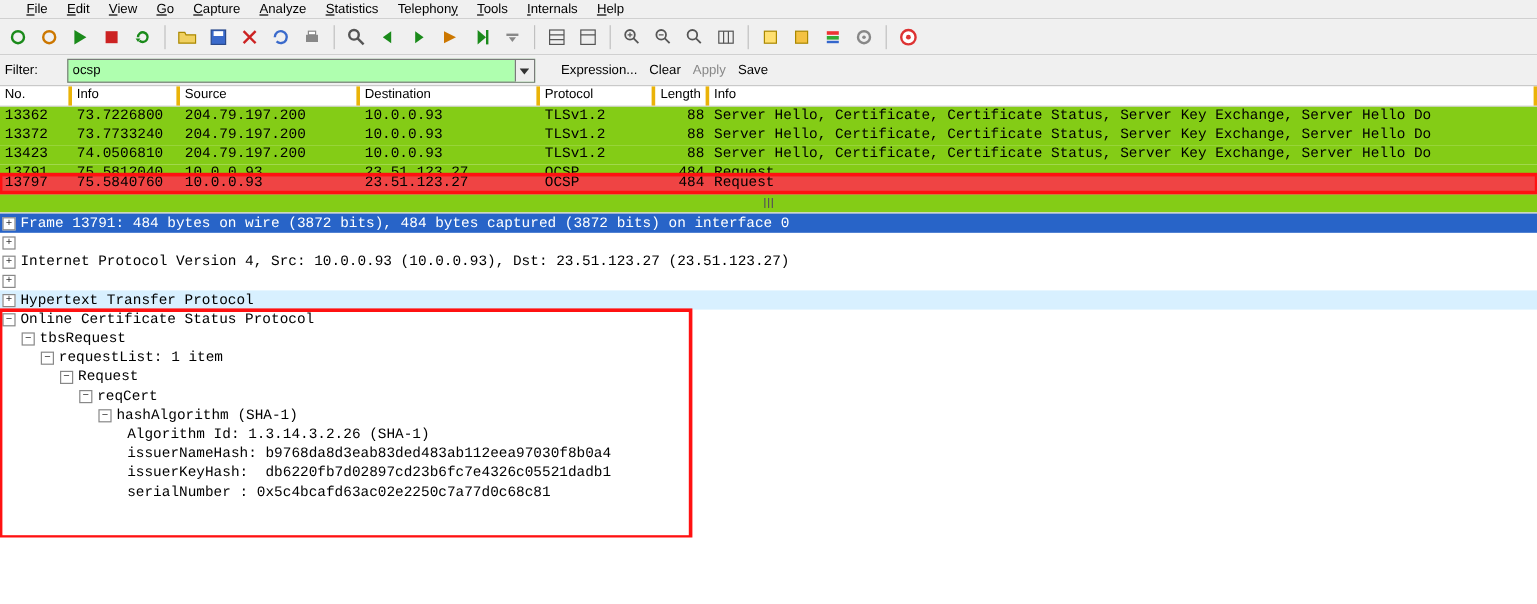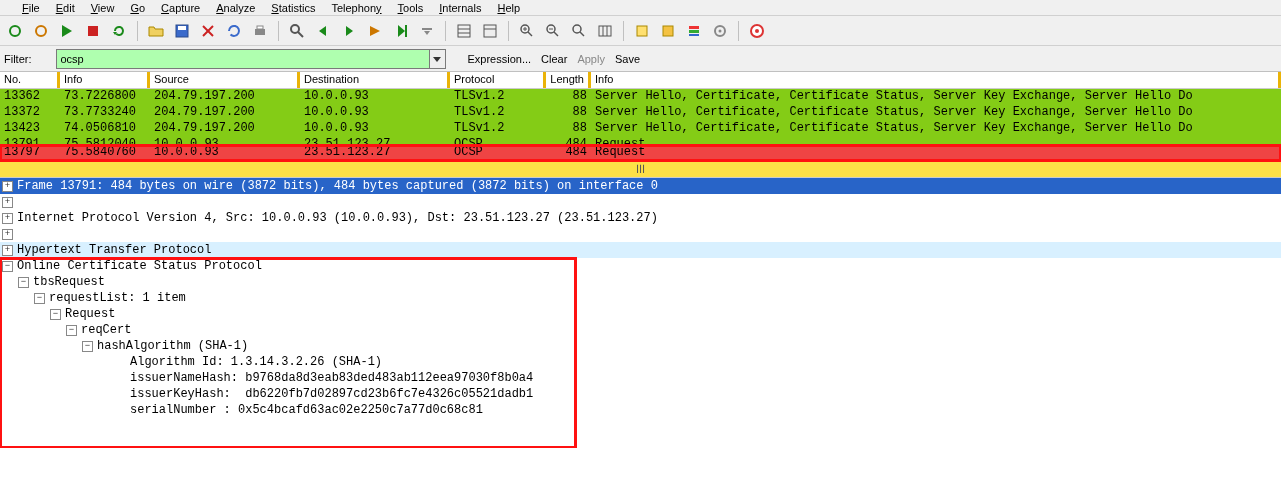--- a/index.html
+++ b/index.html
@@ -114,21 +114,21 @@
     display: flex;
     height: 16px;
     white-space: nowrap;
   }
   .packet-row .col { padding: 0 4px; overflow: hidden; }
   .row-tls { background: #84cc16; }
   .row-ocsp-hl { background: #ef4444; outline: 3px solid #ff1111; outline-offset: -2px; }
   .packet-scroll-area { position: relative; }
   .hscroll-indicator {
     height: 16px;
-    background: #fde047;
+    background: #84cc16;
     border-top: 1px solid #ccc;
     display:flex; justify-content:center; align-items:center;
     font-size:11px; color:#555;
   }
   
   .details-pane {
     font-family: "Courier New", monospace;
     font-size: 12px;
     border-top: 1px solid #ccc;
   }
@@ -155,21 +155,21 @@
     outline: 3px solid #ff1111;
     outline-offset: -2px;
     width: 576px;
     padding-bottom: 30px;
   }
   .indent-1 { padding-left: 18px; }
   .indent-2 { padding-left: 34px; }
   .indent-3 { padding-left: 50px; }
   .indent-4 { padding-left: 66px; }
   .indent-5 { padding-left: 82px; }
-  .indent-plain-6 { padding-left: 106px; margin-left: 24px; }
+  .indent-plain-6 { padding-left: 106px; }
 </style>
 </head>
 <body>
 
 <div class="menubar">
   <div class="menu-item"><span class="ul">F</span><span>ile</span></div>
   <div class="menu-item"><span class="ul">E</span><span>dit</span></div>
   <div class="menu-item"><span class="ul">V</span><span>iew</span></div>
   <div class="menu-item"><span class="ul">G</span><span>o</span></div>
   <div class="menu-item"><span class="ul">C</span><span>apture</span></div>

